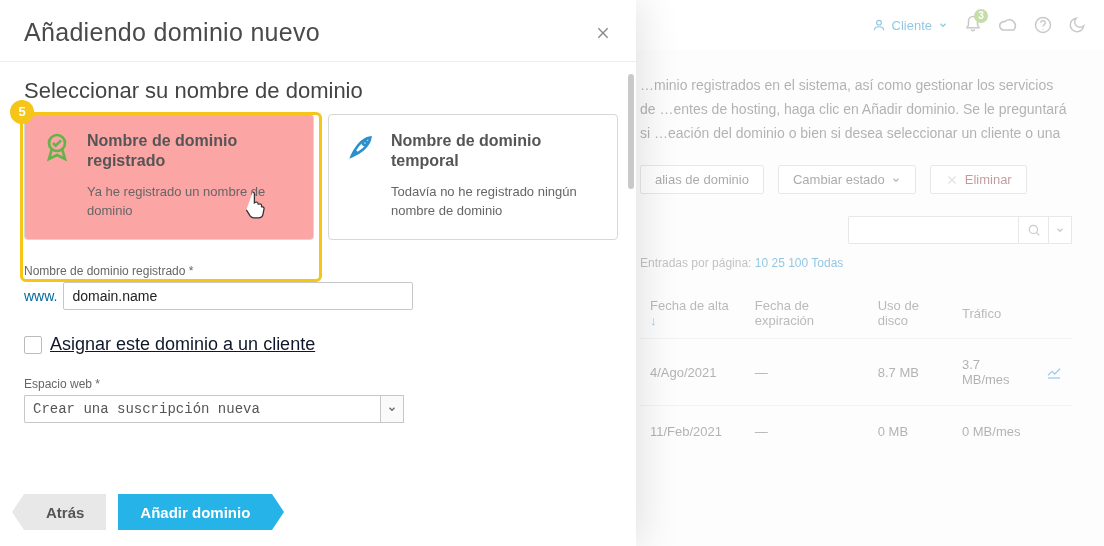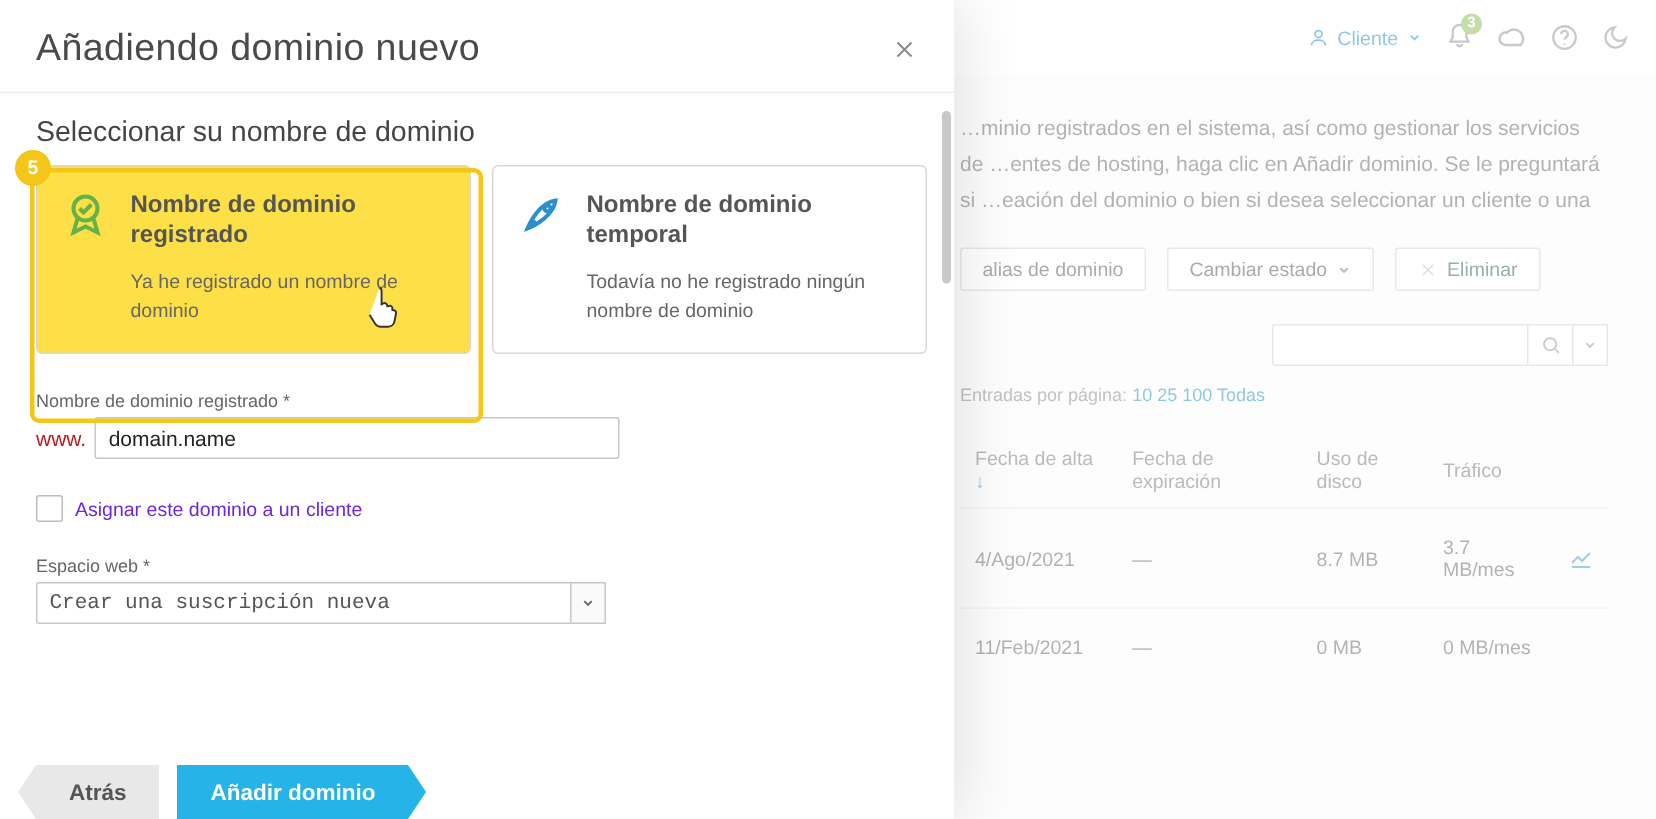--- a/index.html
+++ b/index.html
@@ -39,51 +39,51 @@
   
   .modal { position:absolute; left:0; top:0; width:636px; height:546px; background:#fff; box-shadow:4px 0 40px rgba(0,0,0,.12); }
   .modal-scroll-thumb { position:absolute; right:2px; top:74px; width:6px; height:115px; background:#c9c9c9; border-radius:3px; }
 
   .modal-header { position:relative; padding:18px 24px 14px; border-bottom:1px solid #edecec; }
   .modal-title { font-size:25px; font-weight:400; color:#4a4a4a; letter-spacing:0.3px; }
   .modal-close { position:absolute; right:22px; top:22px; width:22px; height:22px; display:flex; align-items:center; justify-content:center; cursor:pointer; }
 
   .modal-body { padding:10px 24px 0; }
 
-  .step-title { font-size:19px; font-weight:500; color:#444; padding:6px 0 10px; }
+  .step-title { font-size:22px; font-weight:500; color:#444; padding:6px 0 10px; }
 
   .card-row { display:flex; gap:14px; }
   .card { flex:0 0 290px; border:1px solid #d7d7d7; border-radius:4px; padding:16px 16px 18px; display:flex; gap:12px; min-height:126px; background:#fff; cursor:pointer; }
-  .card.selected { background:#fde047; }
+  .card.selected { background:#fca5a5; }
   .card .card-ico { width:34px; flex:none; }
   .card .card-body { flex:1; }
   .card .card-title { font-size:16px; font-weight:600; color:#555; line-height:1.25; margin-bottom:12px; }
   .card .card-sub { font-size:13px; color:#666; line-height:1.45; }
 
   
   .step-ring { position:absolute; left:20px; top:112px; width:302px; height:170px; border:3px solid #f5c518; border-radius:6px; pointer-events:none; }
   .step-bubble { position:absolute; left:10px; top:100px; width:24px; height:24px; border-radius:50%; background:#f5c518; color:#fff; font-weight:700; font-size:13px; line-height:24px; text-align:center; pointer-events:none; }
 
   
   .cursor-overlay { position:absolute; left:243px; top:190px; width:28px; height:28px; pointer-events:none; }
 
   .field-label { font-size:12px; color:#666; margin-top:24px; }
   .field-row { display:flex; align-items:center; gap:6px; margin-top:4px; }
-  .www-prefix { font-size:14px; color:#b91c1c; }
+  .www-prefix { font-size:14px; color:#0369a1; }
   .textinput { width:350px; height:28px; border:1px solid #c7c7c7; border-radius:2px; padding:0 8px; font-size:14px; color:#222; }
 
   .chk-row { display:flex; align-items:center; gap:8px; margin-top:24px; }
   .chkbox { width:18px; height:18px; border:1px solid #bbb; border-radius:2px; background:#fff; }
-  .chk-lbl { font-size:13px; color:#6d28d9; }
+  .chk-lbl { font-size:18px; color:#0f172a;text-decoration:underline; }
 
   .dd-row { display:flex; margin-top:4px; }
   .ddinput { width:356px; height:28px; border:1px solid #c7c7c7; border-right:none; border-radius:2px 0 0 2px; padding:0 8px; font-size:14px; color:#555; display:flex; align-items:center;font-family:Liberation Mono, monospace; }
   .ddbtn { width:24px; height:28px; border:1px solid #c7c7c7; background:#fafafa; display:flex; align-items:center; justify-content:center; }
 
-  .modal-footer { position:absolute; left:24px; bottom:0; display:flex; gap:12px; align-items:center; padding-bottom:0; }
+  .modal-footer { position:absolute; left:24px; bottom:0; display:flex; gap:12px; align-items:center; padding-bottom:16px; }
   .btn { height:36px; padding:0 22px; border:none; font-size:15px; cursor:pointer; font-weight:600; }
   .btn-back { background:#e8e8e8; color:#555; position:relative; }
   .btn-back::before { content:""; position:absolute; left:-12px; top:0; width:0; height:0; border-top:18px solid transparent; border-bottom:18px solid transparent; border-right:12px solid #e8e8e8; }
   .btn-primary { background:#25b3e8; color:#fff; position:relative; }
   .btn-primary::after { content:""; position:absolute; right:-12px; top:0; width:0; height:0; border-top:18px solid transparent; border-bottom:18px solid transparent; border-left:12px solid #25b3e8; }
 </style>
 </head>
 <body>
 
 <div class="backdrop-layer">
@@ -139,21 +139,21 @@
         <span>alias de dominio</span>
       </div>
       <div class="bbtn">
         <span>Cambiar estado</span>
         <span class="ico-inline">
           <svg class="ico-svg" width="10" height="10" viewBox="0 0 24 24" fill="none" stroke="#666" stroke-width="3">
               <polyline points="6 9 12 15 18 9"></polyline>
             </svg>
         </span>
       </div>
-      <div class="bbtn" style="color:#14532d;">
+      <div class="bbtn" style="color:#7f1d1d;">
         <span class="ico-inline">
           <svg class="ico-svg" width="14" height="14" viewBox="0 0 24 24" fill="none" stroke="#bbb" stroke-width="2">
               <path d="M18 6 6 18M6 6l12 12"></path>
             </svg>
         </span>
         <span>Eliminar</span>
       </div>
     </div>
 
     <div class="backdrop-searchrow">

